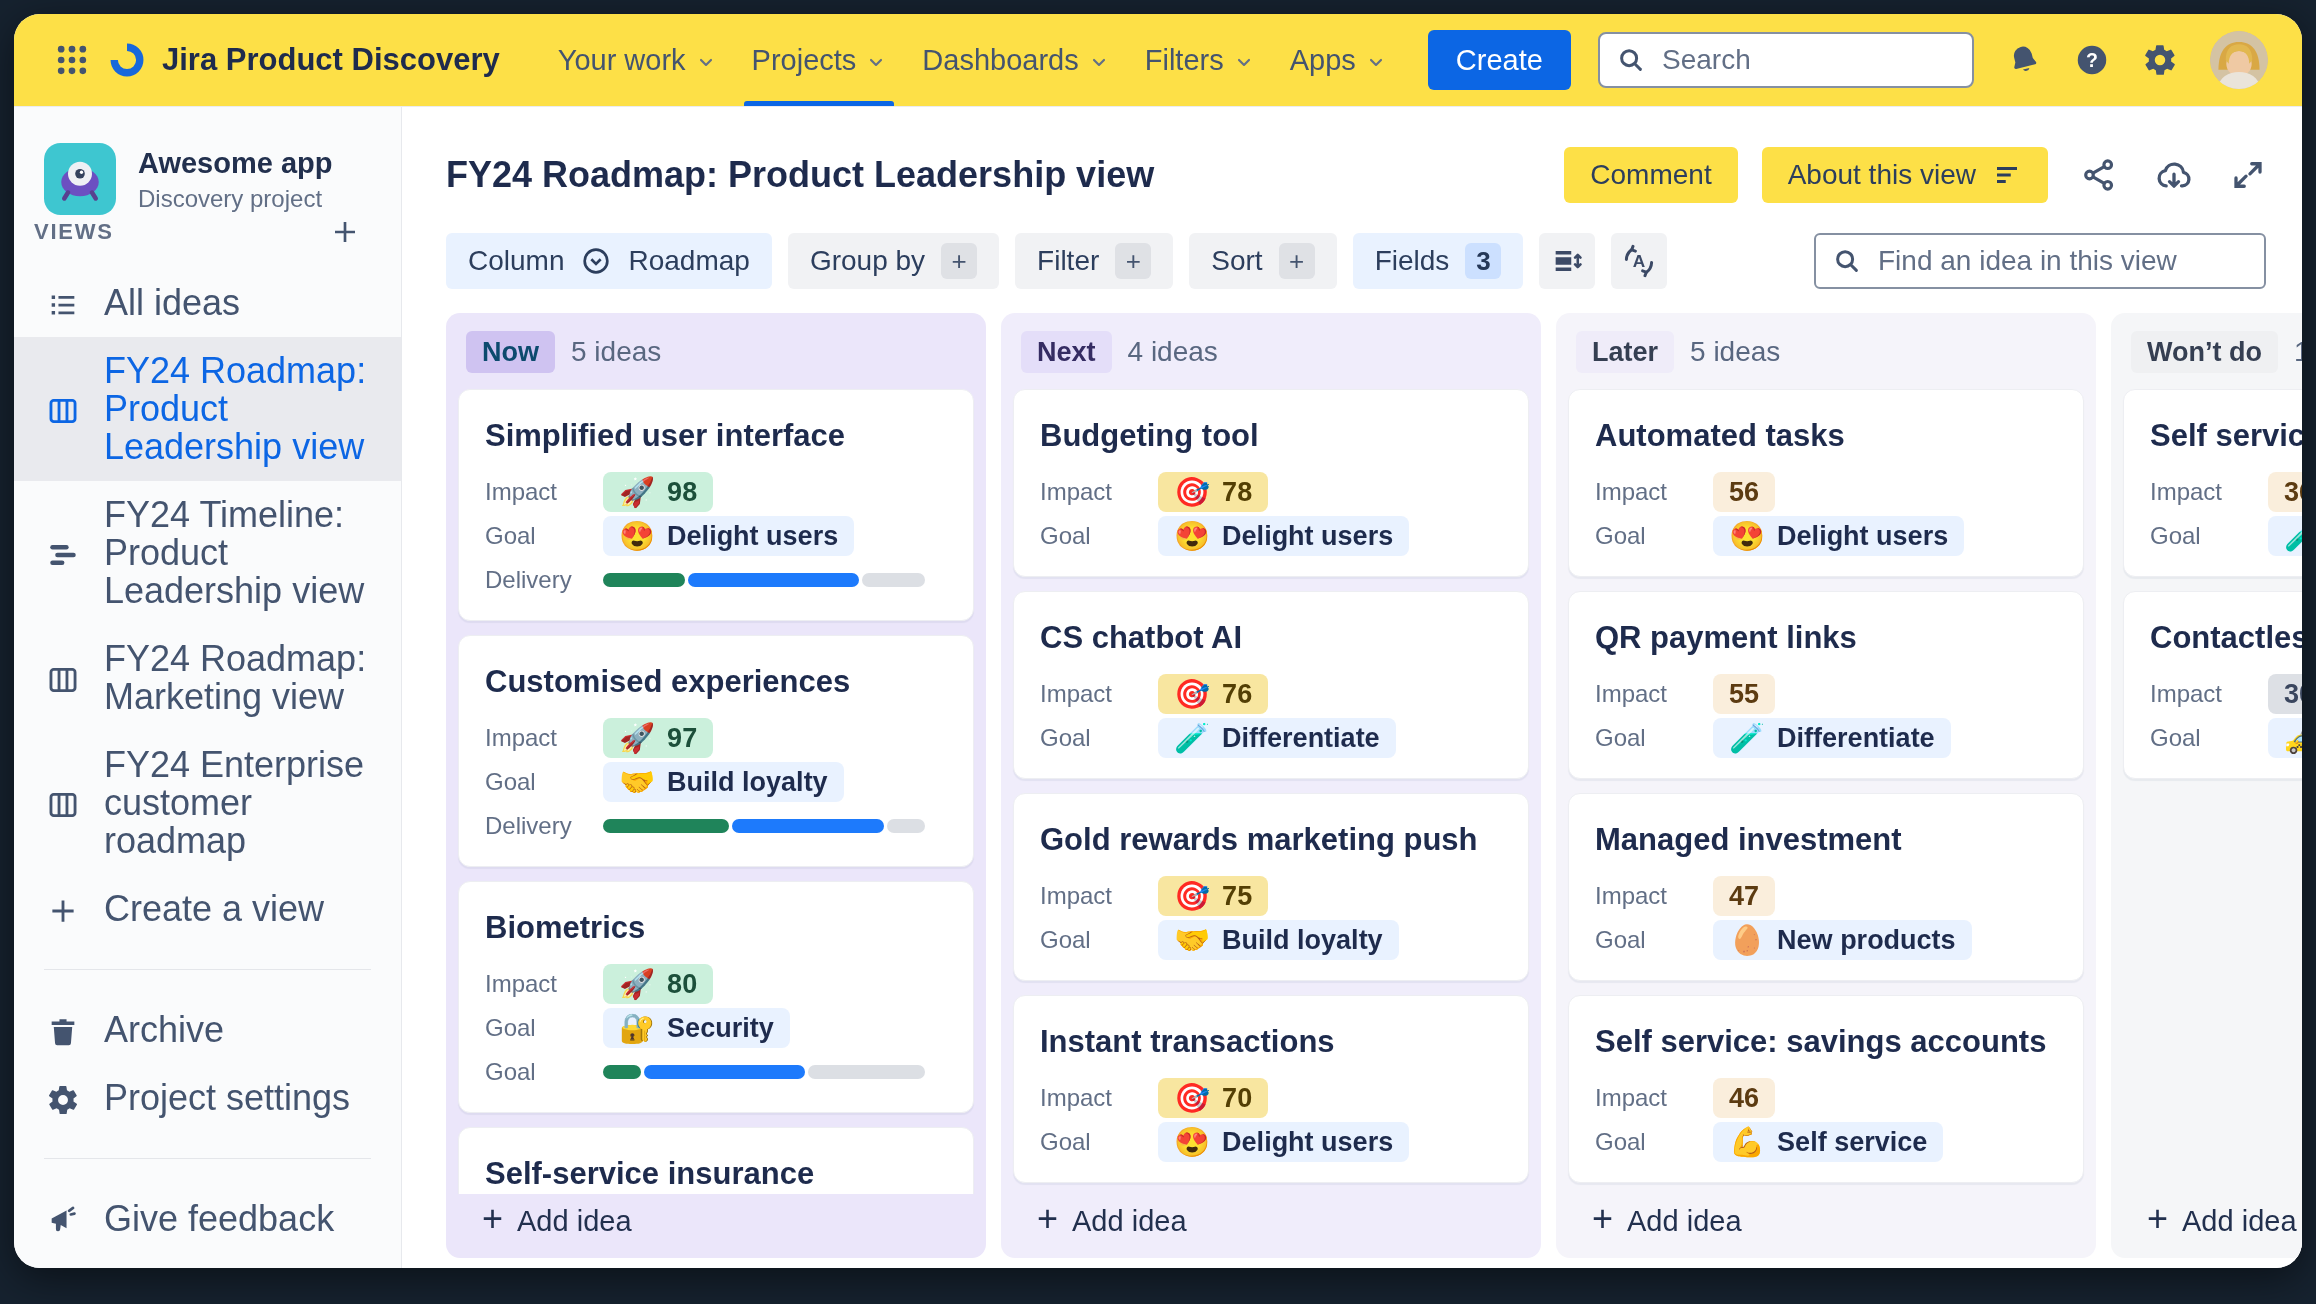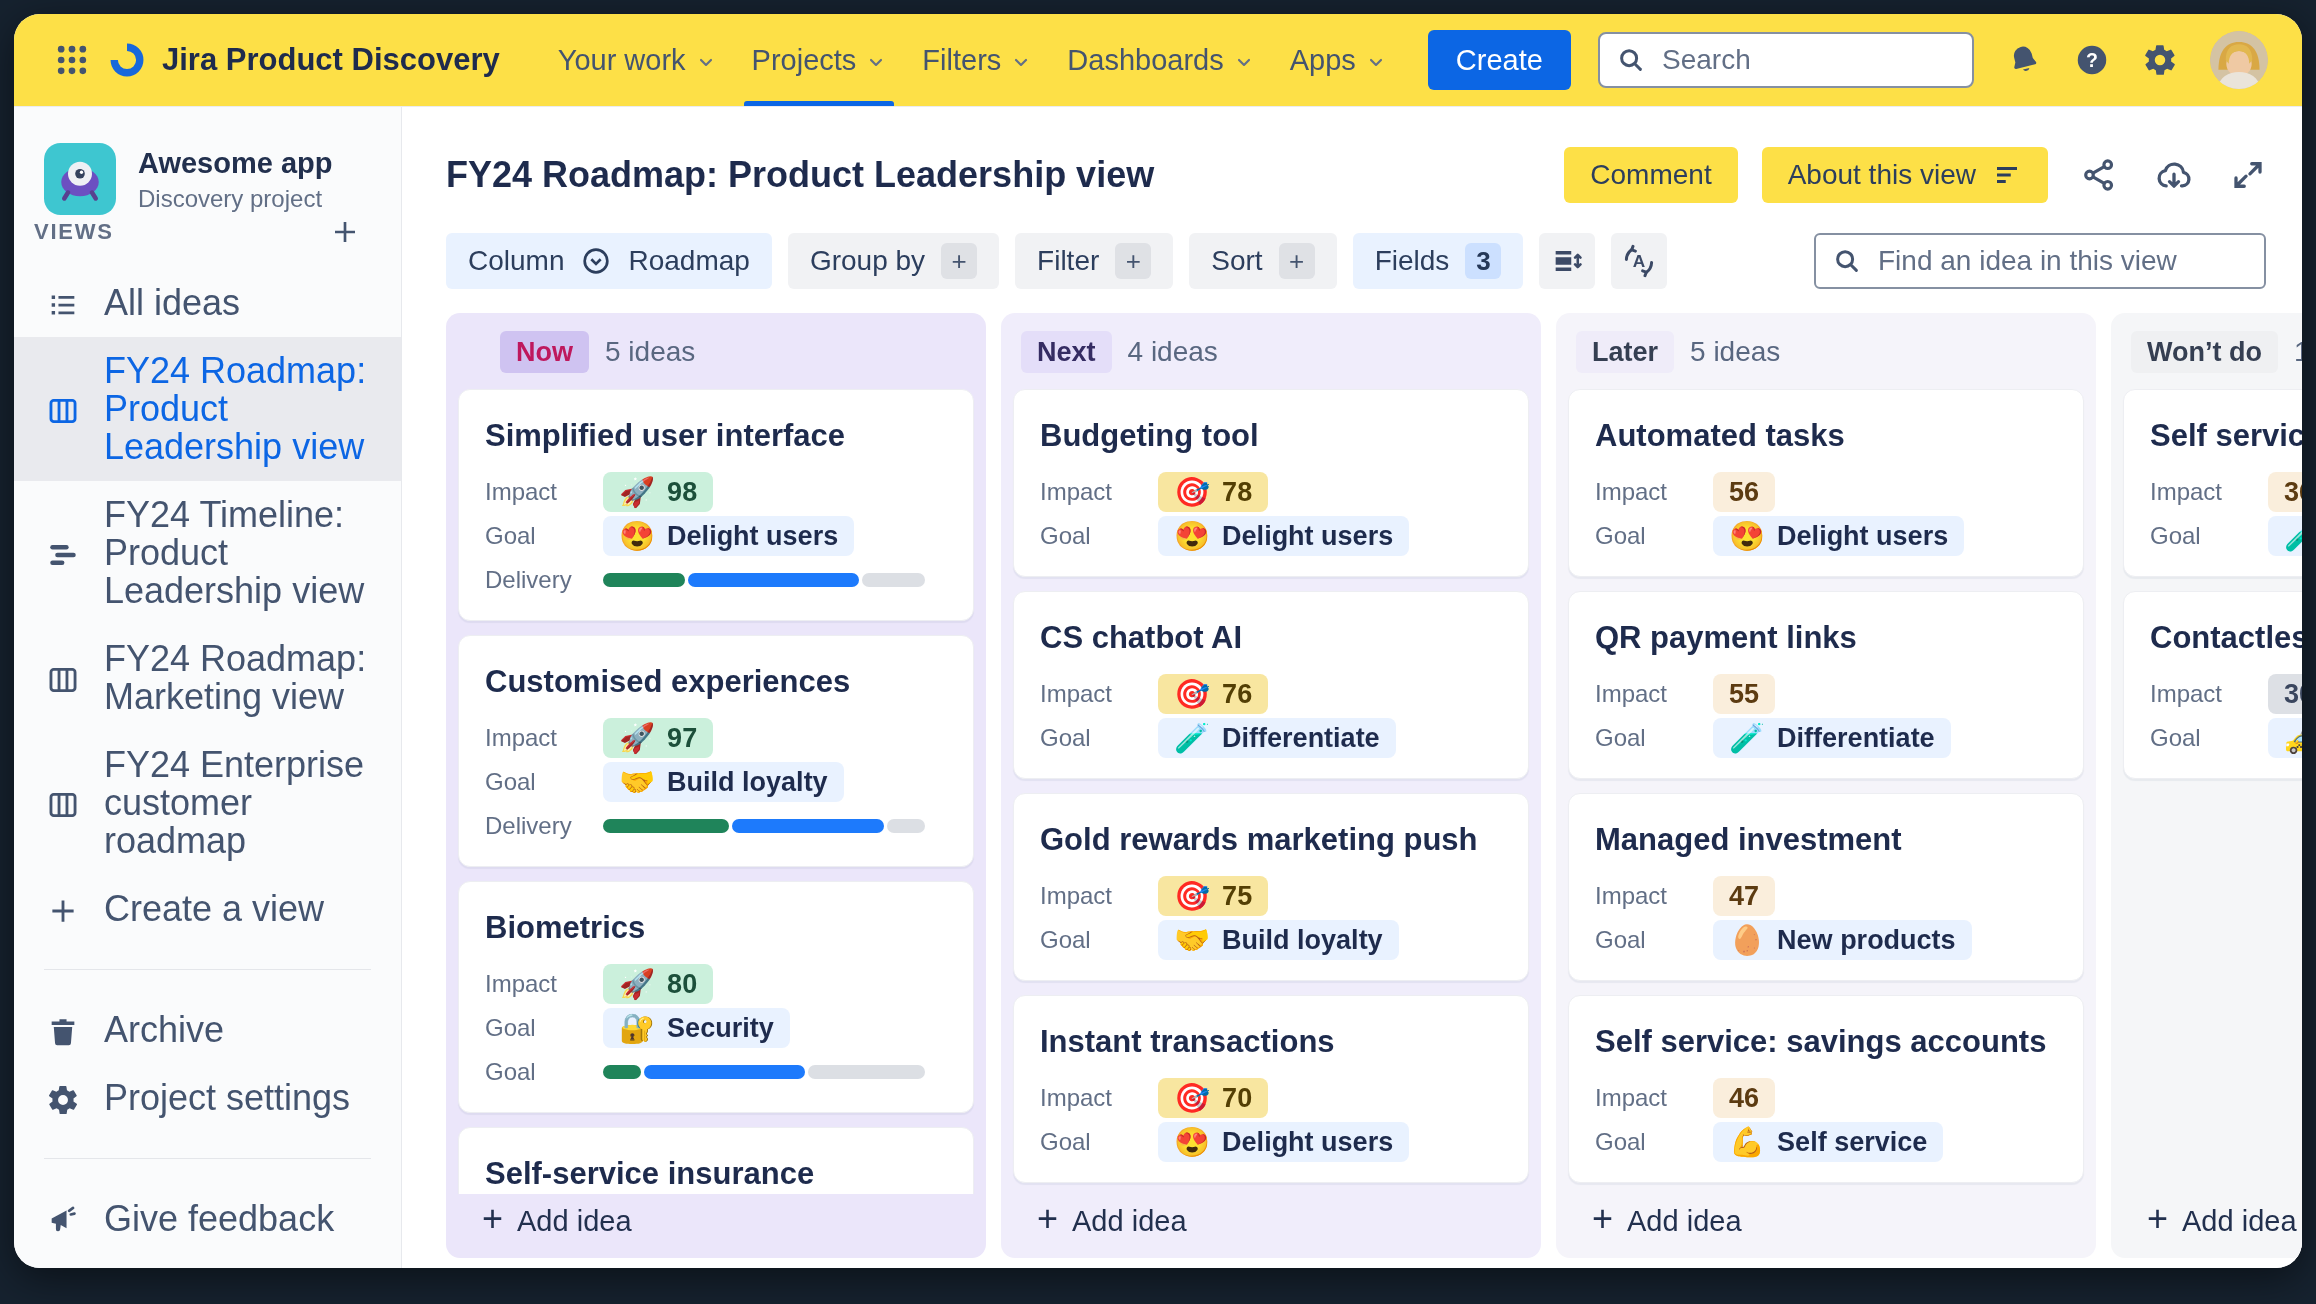--- a/index.html
+++ b/index.html
@@ -64,21 +64,21 @@
 
   
   .board{flex:1;display:flex;align-items:flex-start;gap:15px;padding:24px 0 0 44px;overflow:hidden;}
   .column{flex:0 0 540px;width:540px;height:945px;border-radius:14px;display:flex;flex-direction:column;overflow:hidden;}
   .column.now{background:#EBE6FA;}
   .column.next{background:#F0EDFB;}
   .column.later{background:#F5F4FA;}
   .column.wontdo{background:#F5F6F8;}
   .col-head{flex:0 0 auto;display:flex;align-items:center;gap:16px;padding:18px 20px 12px;}
   .col-badge{height:42px;padding:0 16px;border-radius:6px;font-size:27px;font-weight:600;display:flex;align-items:center;white-space:nowrap;}
-  .now .col-badge{background:#CFC3F1;color:#be185d;margin-left:34px;}
+  .now .col-badge{background:#CFC3F1;color:#0c4a6e;}
   .next .col-badge{background:#E4DEF9;color:#352C63;}
   .later .col-badge{background:#EFECF9;color:#353F52;}
   .wontdo .col-badge{background:#EFF0F2;color:#353F52;}
   .col-count{font-size:28px;color:#596780;white-space:nowrap;}
   .col-cards{flex:1;min-height:0;overflow:hidden;display:flex;flex-direction:column;gap:14px;padding:4px 12px 0;}
   .card{flex:0 0 auto;background:#fff;border:1px solid #EDEEF2;border-radius:12px;box-shadow:0 2px 1px rgba(23,43,77,.06);padding:22px 26px 18px;}
   .card-title{font-size:31px;font-weight:700;color:#1E2B4D;margin:6px 0 16px;white-space:nowrap;}
   .crow{display:flex;align-items:center;min-height:44px;}
   .crow-label{flex:0 0 118px;font-size:24px;color:#626F86;}
   .badge{display:inline-flex;align-items:center;gap:12px;height:40px;padding:0 16px;border-radius:8px;font-size:27px;font-weight:600;white-space:nowrap;}
@@ -135,29 +135,29 @@
   </div>
         <div class="nav-item active">
     <span class="nav-label">Projects</span>
     <span class="chev">
             <svg width="20" height="20" viewBox="0 0 24 24" fill="none" stroke="currentColor" stroke-width="2.6" stroke-linecap="round" stroke-linejoin="round">
               <path d="M6 9.5l6 6 6-6"></path>
             </svg>
           </span>
   </div>
         <div class="nav-item">
-    <span class="nav-label">Filters</span>
+    <span class="nav-label">Dashboards</span>
     <span class="chev">
             <svg width="20" height="20" viewBox="0 0 24 24" fill="none" stroke="currentColor" stroke-width="2.6" stroke-linecap="round" stroke-linejoin="round">
               <path d="M6 9.5l6 6 6-6"></path>
             </svg>
           </span>
   </div>
         <div class="nav-item">
-    <span class="nav-label">Dashboards</span>
+    <span class="nav-label">Filters</span>
     <span class="chev">
             <svg width="20" height="20" viewBox="0 0 24 24" fill="none" stroke="currentColor" stroke-width="2.6" stroke-linecap="round" stroke-linejoin="round">
               <path d="M6 9.5l6 6 6-6"></path>
             </svg>
           </span>
   </div>
         <div class="nav-item">
     <span class="nav-label">Apps</span>
     <span class="chev">
             <svg width="20" height="20" viewBox="0 0 24 24" fill="none" stroke="currentColor" stroke-width="2.6" stroke-linecap="round" stroke-linejoin="round">

